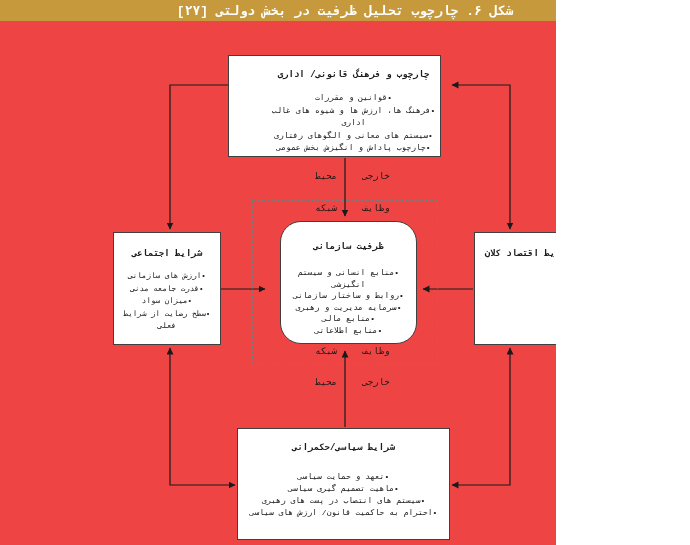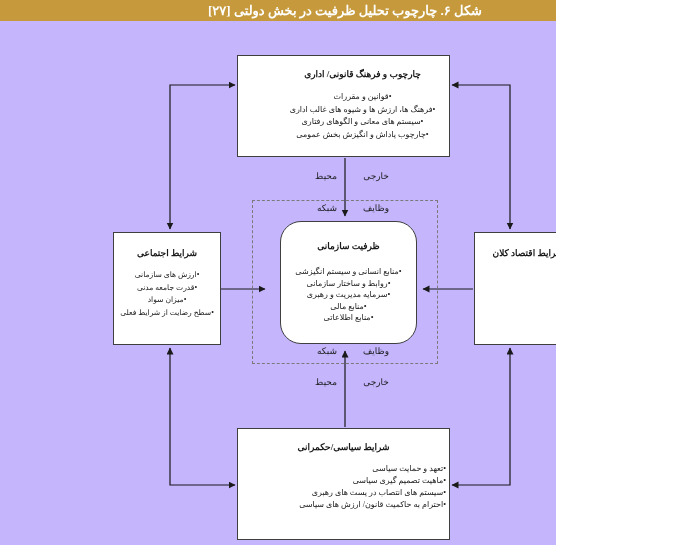--- a/index.html
+++ b/index.html
@@ -1,18 +1,18 @@
 <!DOCTYPE html>
 <html lang="fa"><head>
 <meta charset="utf-8">
 <style>
   html,body { margin:0; padding:0; background:#ffffff; }
   .canvas {
-    position:relative; width:556px; height:545px; background:#c4b5fd;
-    font-family:Liberation Serif, serif; overflow:hidden;
+    position:relative; width:556px; height:545px; background:#ef4444;
+    font-family:Liberation Mono, monospace; overflow:hidden;
   }
   .title-bar {
     position:absolute; left:0; top:9; width:690px; height:21px;
     background:#C69A3C; color:#ffffff; display:flex; align-items:center; justify-content:center;
     font-size:13px; font-weight:bold;
   }
   .box {
     position:absolute; border:1px solid #3f3f3f; background:#ffffff; z-index:2;
     box-sizing:border-box;
   }
@@ -21,35 +21,35 @@
   }
   .box ul {
     list-style:none; margin:0; padding:0 3px; text-align:center;
     font-size:8px; line-height:12.5px; color:#1a1a1a;
   }
   .box li::before { content:"\2022 "; }
   .dashed-box {
     position:absolute; left:252px; top:200px; width:186px; height:164px;
     border:1px dashed #7a7a7a; background:transparent; z-index:2; box-sizing:border-box;
   }
-  #box-legal   { left:237px; top:55px;  width:213px; height:102px;padding-left:38px; }
+  #box-legal   { left:228px; top:55px;  width:213px; height:102px;padding-left:38px; }
   #box-legal   .box-title { margin-top:13px; }
   #box-legal   ul { margin-top:12px; }
   #box-social  { left:113px; top:232px; width:108px; height:113px; }
   #box-social  .box-title { margin-top:15px; }
   #box-social  ul { margin-top:11px; font-size:7.6px; }
   #box-economy { left:474px; top:232px; width:108px; height:113px; }
   #box-economy .box-title { margin-top:15px; }
   #box-economy ul { margin-top:11px; font-size:7.6px; }
   #box-capacity{ left:280px; top:221px; width:137px; height:123px; z-index:3;border-radius:21px; }
   #box-capacity .box-title { margin-top:19px; }
   #box-capacity ul { margin-top:15px; line-height:11.5px; }
   #box-politics{ left:237px; top:428px; width:213px; height:112px; }
   #box-politics .box-title { margin-top:13px; }
-  #box-politics ul { margin-top:11px; line-height:12px;text-align:right; }
+  #box-politics ul { margin-top:18px; line-height:12px; }
   .connectors { position:absolute; left:0; top:0; z-index:1; }
   .pair-label {
     position:absolute; left:285px; width:120px; display:flex; justify-content:center;
     column-gap:16px; font-size:9px; color:#1a1a1a; z-index:4; pointer-events:none;
   }
   .pair-label span:first-child { width:46px; text-align:right; }
   .pair-label span:last-child  { width:46px; text-align:center; }
   #pair-env-top { top:171px; }
   #pair-net-top { top:203px; }
   #pair-net-bottom { top:346px; }

